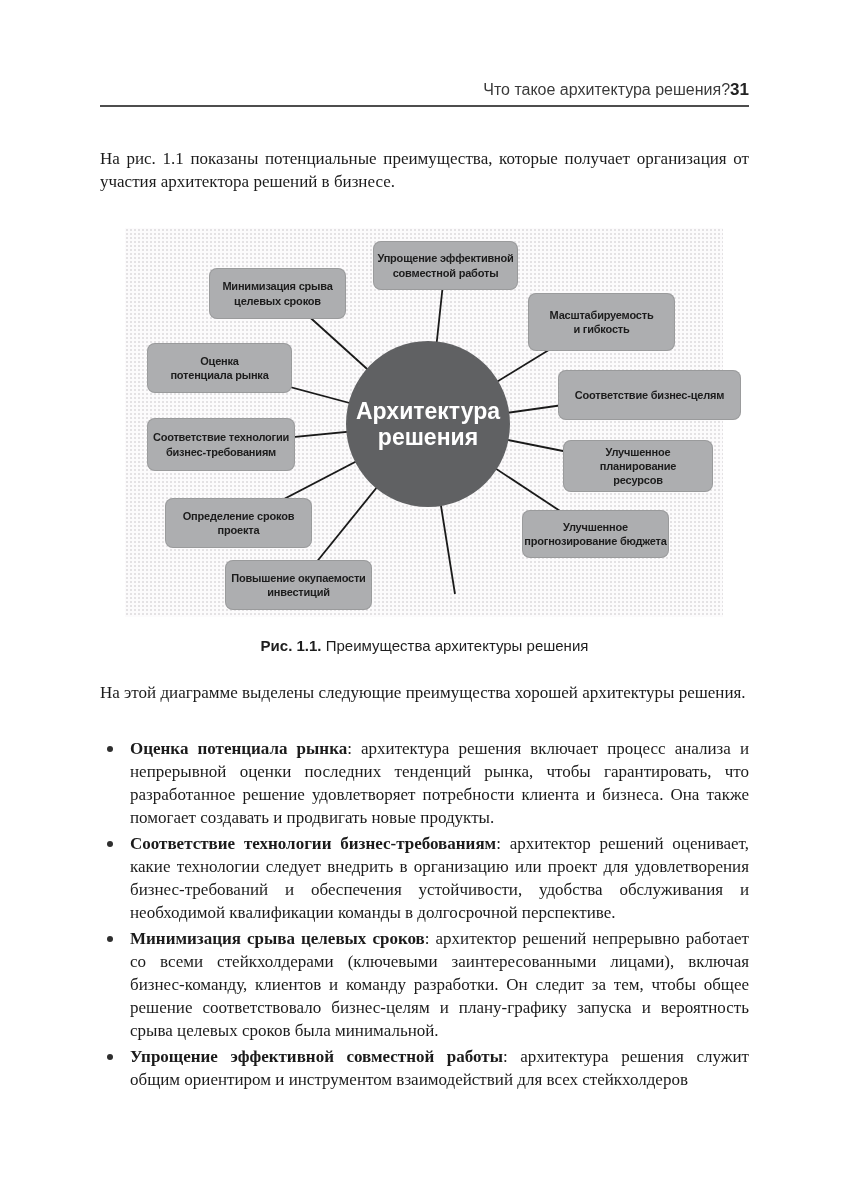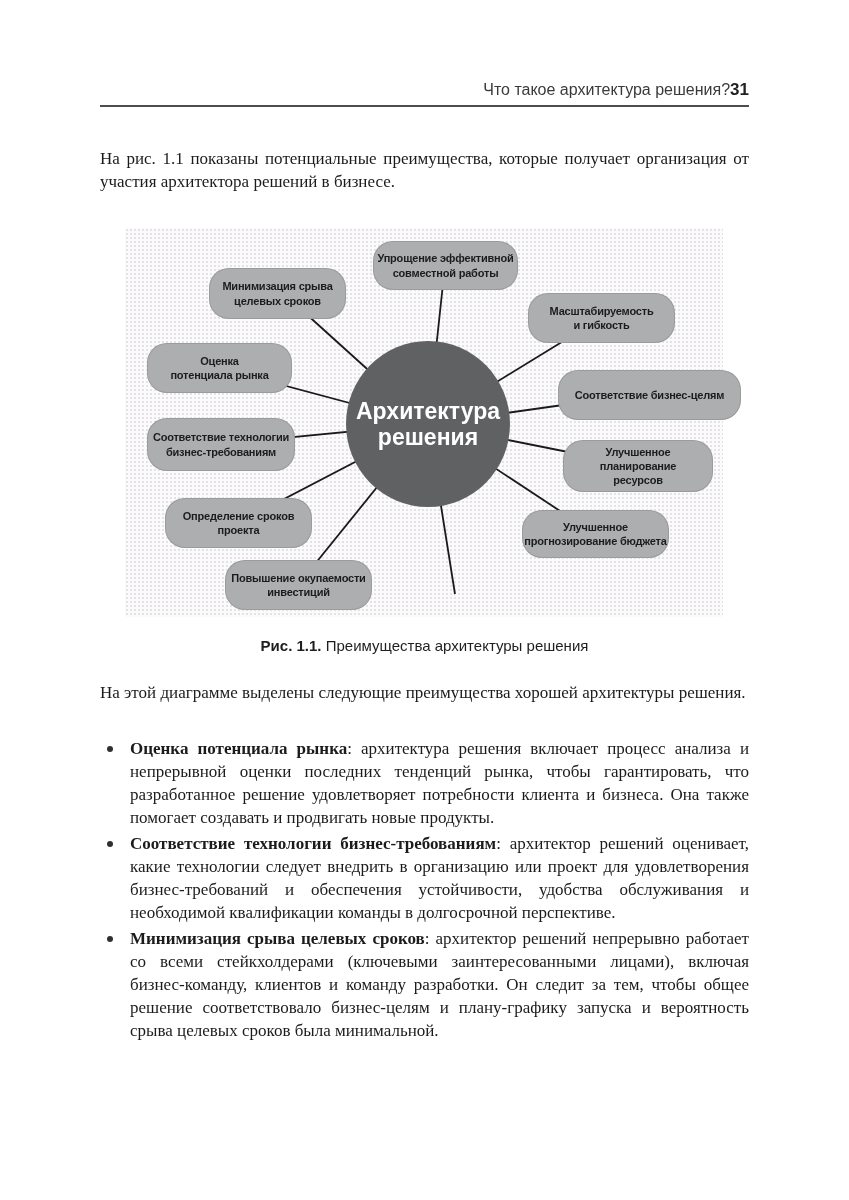--- a/index.html
+++ b/index.html
@@ -37,21 +37,21 @@
   .diagram {
     position: absolute; left: 125px; top: 228px; width: 598px; height: 389px;
     background-color: #fcfbfc;
     background-image: radial-gradient(#e4e2e4 0.9px, rgba(255,255,255,0) 1.1px);
     background-size: 4px 4px;
   }
   .diagram svg { position: absolute; left: 0; top: 0; }
   .node {
     position: absolute;
     background: #adaeb0;
-    border-radius: 20px;
+    border-radius: 8px;
     display: flex; align-items: center; justify-content: center;
     text-align: center;
     font-family: "Liberation Sans", sans-serif;
     font-weight: 700; font-size: 11px; line-height: 1.3;
     letter-spacing: -0.2px;
     color: #1c1c1c;
     white-space: pre-line;
     box-shadow: inset 0 0 0 1px rgba(120,120,120,.35);
   }
   .center-node {
@@ -116,21 +116,21 @@
         <line x1="303" y1="196" x2="470" y2="306"></line>
         <line x1="303" y1="196" x2="173" y2="357"></line>
         <line x1="303" y1="196" x2="330" y2="366"></line>
       </g>
     </svg>
 
     <div class="node" style="left:84px;  top:40px;  width:137px; height:51px;">Минимизация срыва
 целевых сроков</div>
     <div class="node" style="left:248px; top:13px;  width:145px; height:49px;">Упрощение эффективной
 совместной работы</div>
-    <div class="node" style="left:403px; top:65px;  width:147px; height:50px;">Масштабируемость
+    <div class="node" style="left:403px; top:65px;  width:147px; height:58px;">Масштабируемость
 и гибкость</div>
     <div class="node" style="left:22px;  top:115px; width:145px; height:50px;">Оценка
 потенциала рынка</div>
     <div class="node" style="left:433px; top:142px; width:183px; height:50px;">Соответствие бизнес-целям</div>
     <div class="node" style="left:22px;  top:190px; width:148px; height:53px;">Соответствие технологии
 бизнес-требованиям</div>
     <div class="node" style="left:438px; top:212px; width:150px; height:52px;">Улучшенное
 планирование
 ресурсов</div>
     <div class="node" style="left:40px;  top:270px; width:147px; height:50px;">Определение сроков
@@ -154,15 +154,18 @@
   <ul class="bullets">
     <li>
       <span class="dot"></span><b>Оценка потенциала рынка</b><span>: архитектура решения включает процесс анализа и непрерывной оценки последних тенденций рынка, чтобы гарантировать, что разработанное решение удовлетворяет потребности клиента и бизнеса. Она также помогает создавать и продвигать новые продукты.</span>
     </li>
     <li>
       <span class="dot"></span><b>Соответствие технологии бизнес-требованиям</b><span>: архитектор решений оценивает, какие технологии следует внедрить в организацию или проект для удовлетворения бизнес-требований и обеспечения устойчивости, удобства обслуживания и необходимой квалификации команды в долгосрочной перспективе.</span>
     </li>
     <li>
       <span class="dot"></span><b>Минимизация срыва целевых сроков</b><span>: архитектор решений непрерывно работает со всеми стейкхолдерами (ключевыми заинтересованными лицами), включая бизнес-команду, клиентов и команду разработки. Он следит за тем, чтобы общее решение соответствовало бизнес-целям и плану-графику запуска и вероятность срыва целевых сроков была минимальной.</span>
     </li>
+    <li>
+      <span class="dot"></span><b>Упрощение эффективной совместной работы</b><span>: архитектура решения служит общим ориентиром и инструментом взаимодействий для всех стейкхолдеров</span>
+    </li>
   </ul>
 
 </div>
 
 </body></html>

